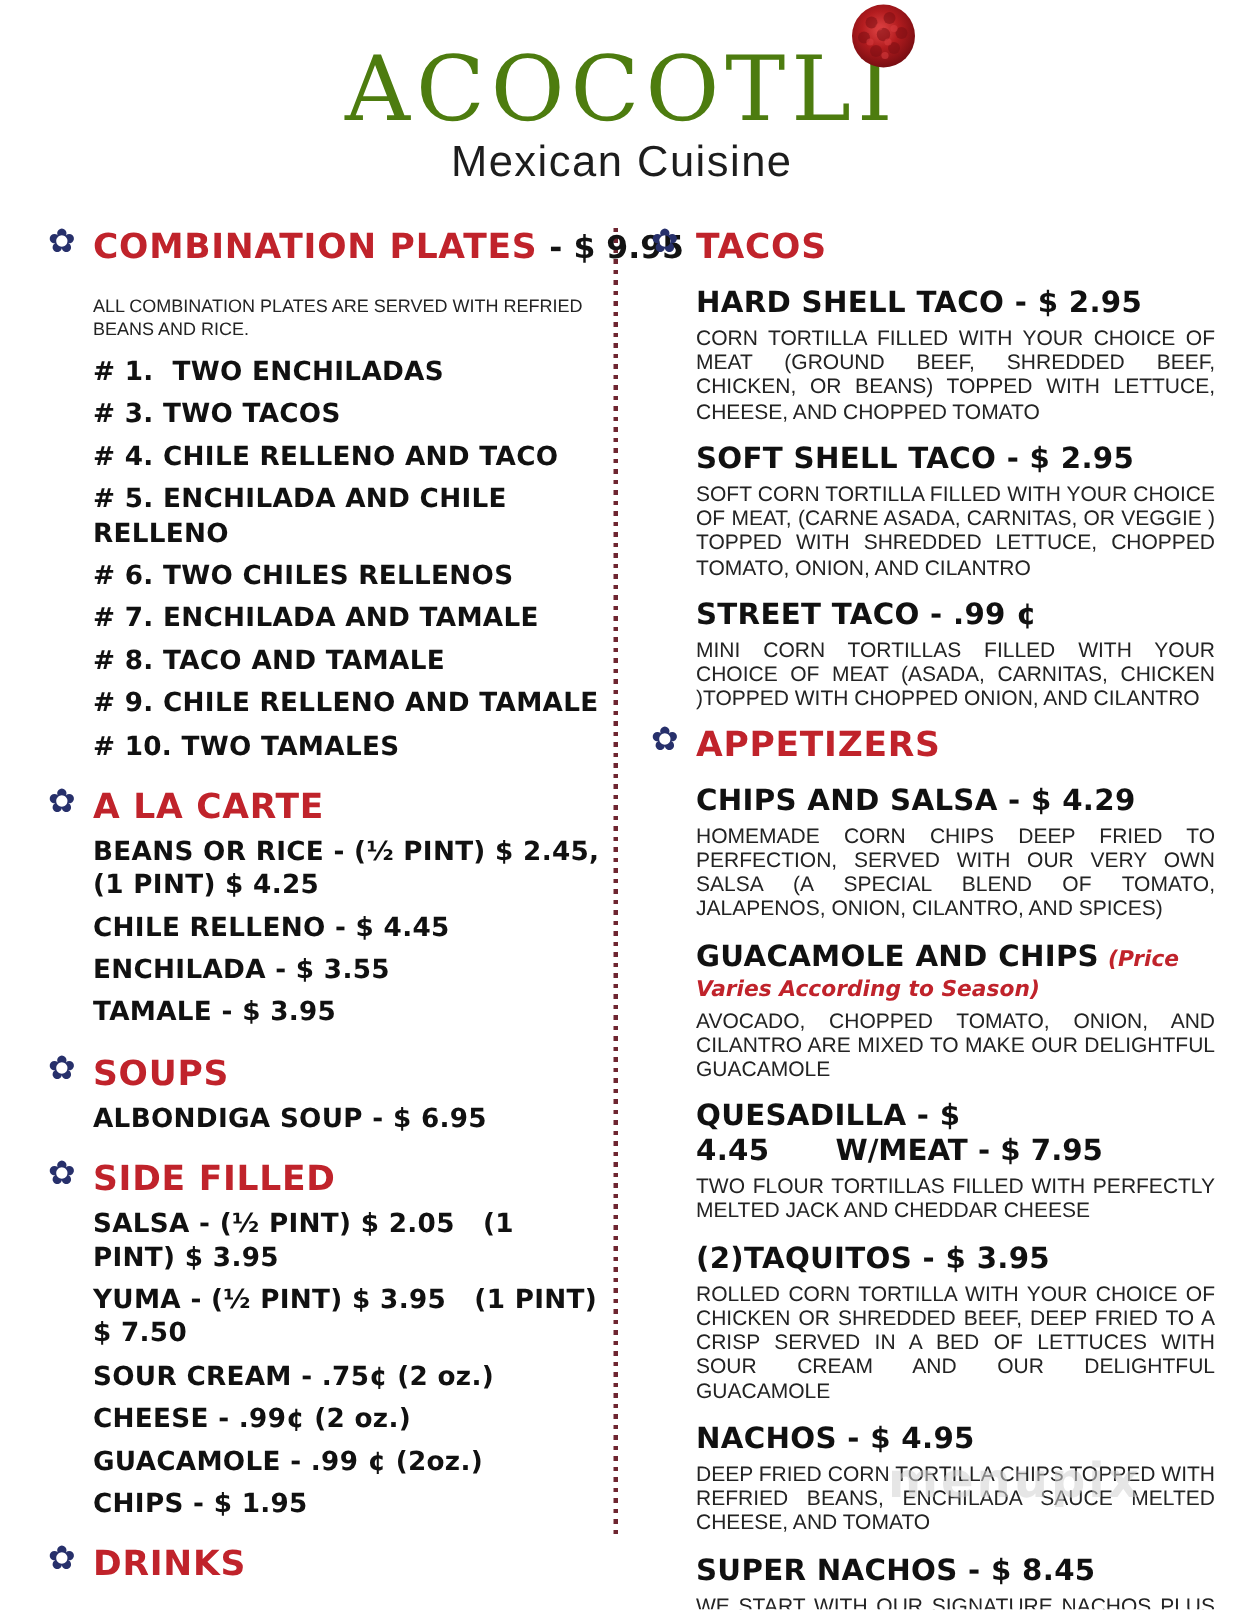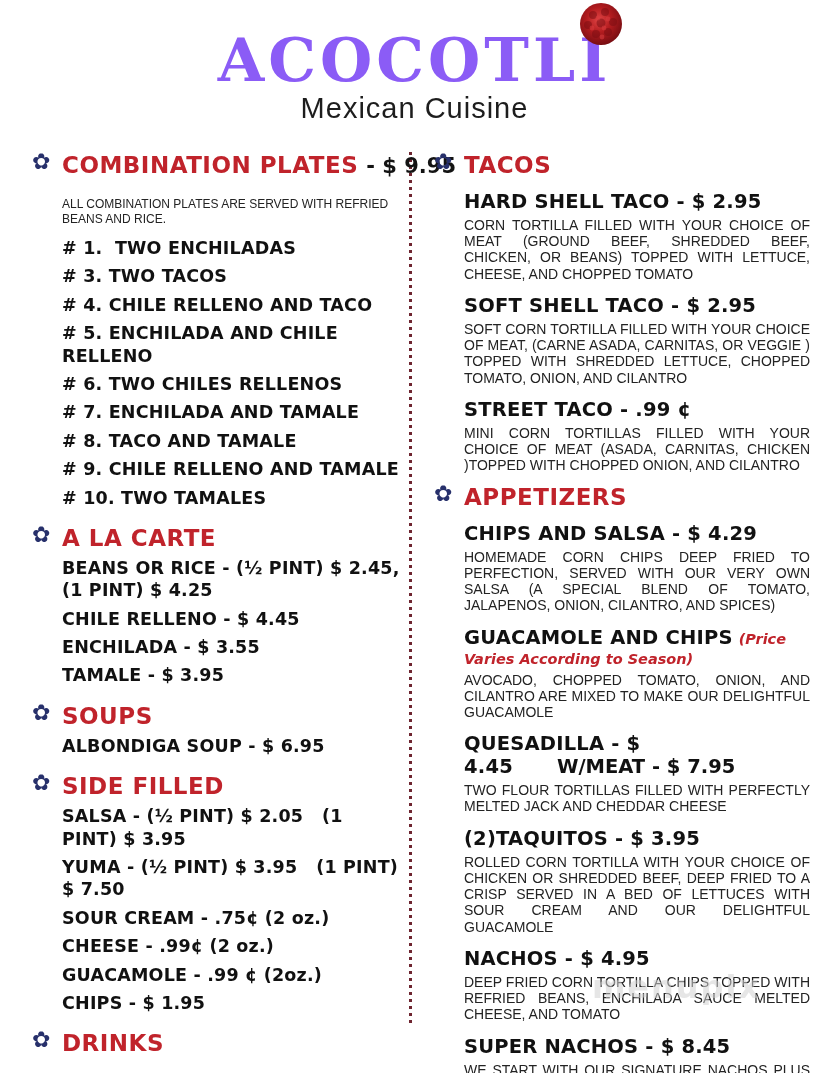--- a/index.html
+++ b/index.html
@@ -17,25 +17,25 @@
     overflow:hidden;
     font-family:"DejaVu Sans","Liberation Sans",sans-serif;
     color:var(--ink);
   }
   
   .logo-wrap{ text-align:center; padding-top:30px; height:118px; }
   .logo-row{ position:relative; display:inline-block; }
   .logo-title{
     margin:0;
     font-family:"DejaVu Serif","Liberation Serif",serif;
-    font-weight:bold;
+    font-weight:normal;
     font-size:60px;
     letter-spacing:4px;
     line-height:1.0;
-    color:#8b5cf6;
+    color:#4d7c0f;
   }
   .dahlia{ position:absolute; right:-14px; top:-30px; width:48px; height:48px; }
   .logo-sub{
     margin-top:2px;
     font-size:29px;
     letter-spacing:1px;
     color:#1d1d1d;
     font-family:Liberation Sans, sans-serif;
   }
   

